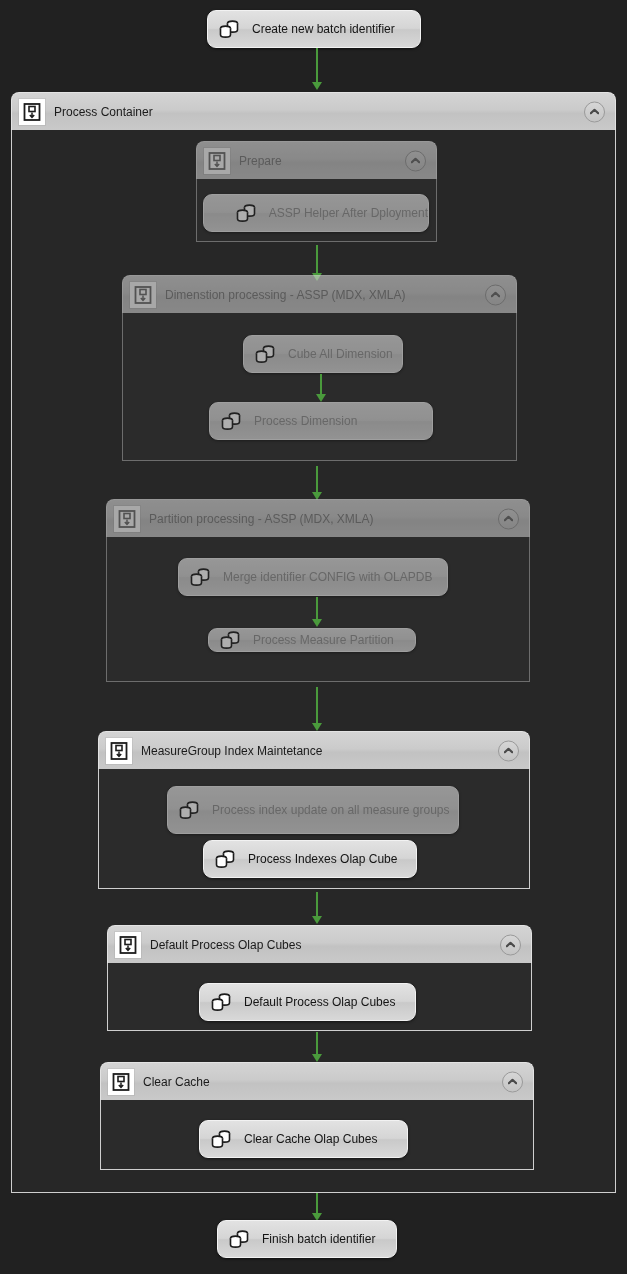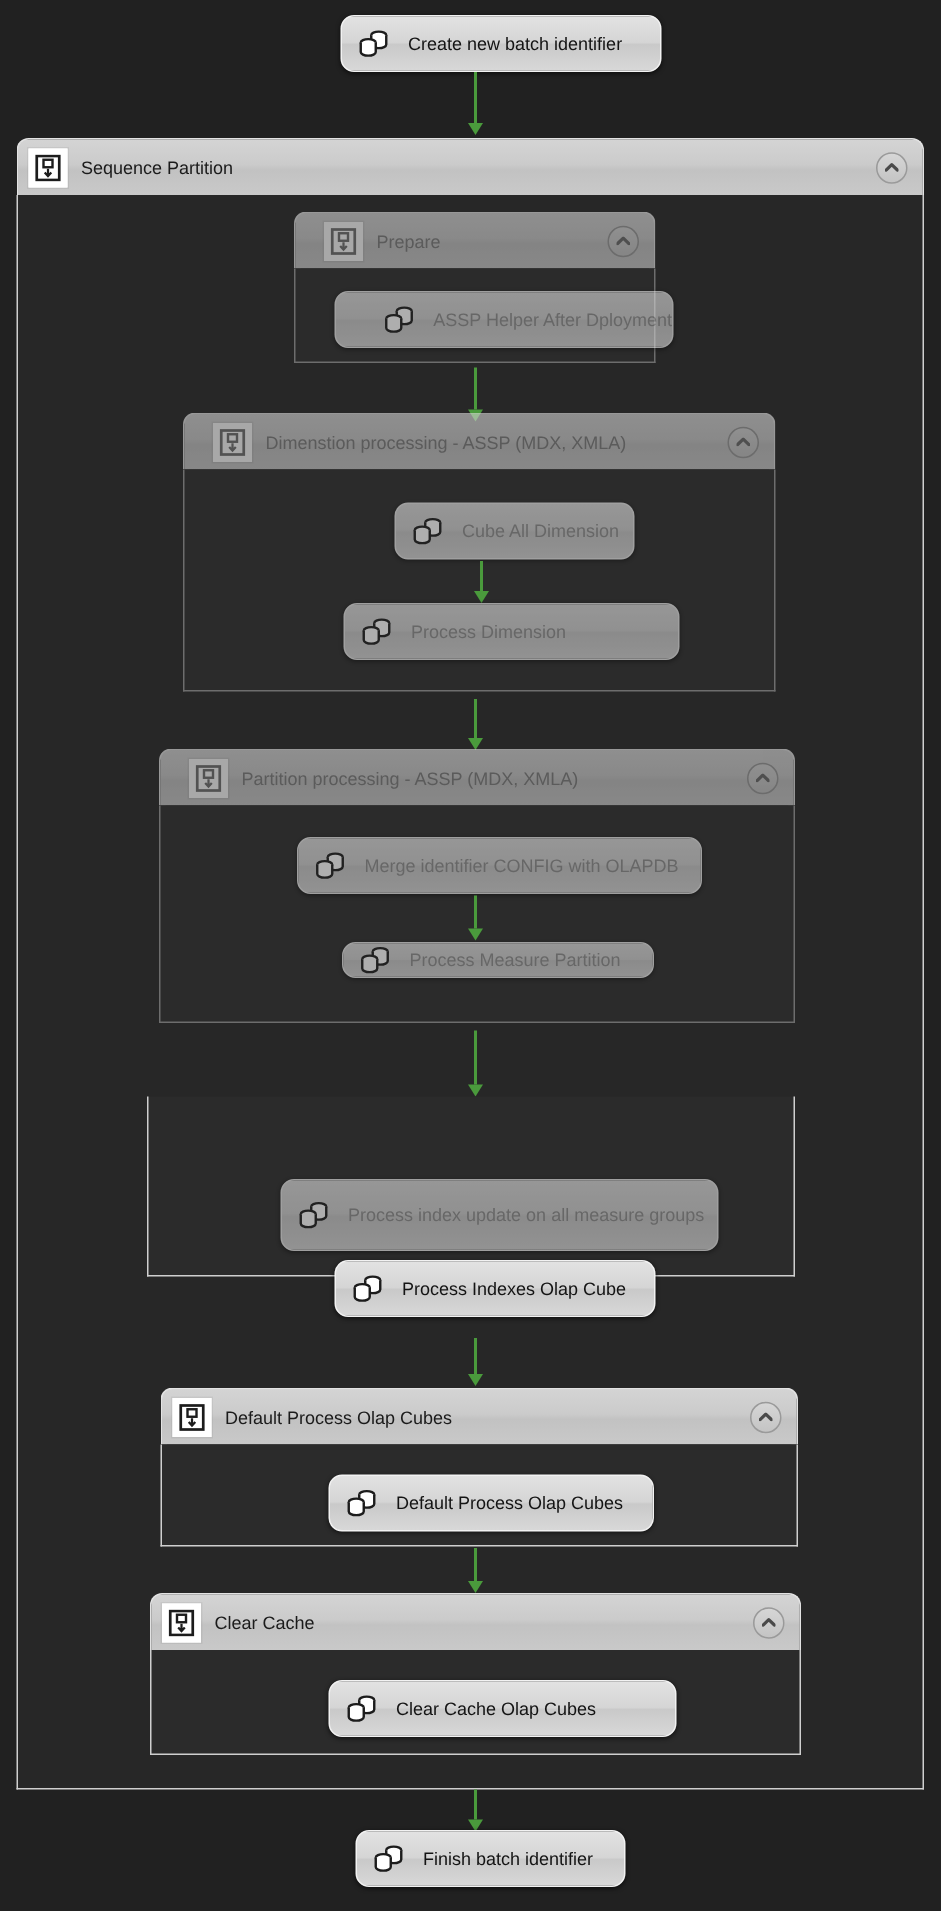--- a/index.html
+++ b/index.html
@@ -7,21 +7,21 @@
     width:627px;height:1274px;
     background:#212121;
     font-family:"Liberation Sans", sans-serif;
     position:relative;
     overflow:hidden;
     -webkit-font-smoothing:antialiased;
   }
   #canvas{position:absolute;inset:0;}
 
   
-  .node{position:absolute;box-sizing:border-box;margin-left:20px;}
+  .node{position:absolute;box-sizing:border-box;}
 
   
   .task{
     display:flex;align-items:center;
     border-radius:9px;
     padding-left:8px;
     box-shadow:0 1px 3px rgba(0,0,0,.55);
   }
   .task.enabled{
     background:linear-gradient(180deg,#e2e2e2 0%,#d5d5d5 48%,#c9c9c9 52%,#d8d8d8 100%);
@@ -47,21 +47,21 @@
     position:absolute;box-sizing:border-box;
   }
   .cont-header{
     position:relative;box-sizing:border-box;
     height:38px;
     border-radius:8px 8px 0 0;
     display:flex;align-items:center;
     background:linear-gradient(180deg,#d4d4d4 0%,#cbcbcb 45%,#c2c2c2 55%,#c9c9c9 100%);
     border:1px solid #e3e3e3;border-bottom:none;
   }
-  .container.disabled .cont-header{opacity:.60;padding-left:12px;}
+  .container.disabled .cont-header{opacity:.60;}
   .cont-title{
     font-size:12px;margin-left:9px;white-space:nowrap;color:#1b1b1b;
   }
   .container.disabled .cont-title{color:#7e7e7e;}
   .cont-icon{
     width:26px;height:26px;flex:0 0 26px;margin-left:7px;
     background:#fff;border:2px solid #fff;box-sizing:border-box;
     display:flex;align-items:center;justify-content:center;
     box-shadow:0 0 0 1px rgba(0,0,0,.05);
   }
@@ -119,21 +119,21 @@
 
   <div class="container outer" style="left:11px;top:92px;width:605px;">
     <div class="cont-header" style="width:605px;">
       <span class="cont-icon">
         <svg width="18" height="18" viewBox="0 0 18 18">
           <rect x="1.5" y="1" width="15" height="16" fill="none" stroke="#1c1c1c" stroke-width="1.8"></rect>
           <rect x="6" y="3.5" width="6" height="5" fill="none" stroke="#1c1c1c" stroke-width="1.6"></rect>
           <path d="M9 9.5v4.2M6.8 12l2.2 2.4 2.2-2.4" fill="none" stroke="#1c1c1c" stroke-width="1.5"></path>
         </svg>
       </span>
-      <span class="cont-title">Sequence Partition</span>
+      <span class="cont-title">Process Container</span>
       <span class="chev">
         <svg width="9" height="6" viewBox="0 0 9 6">
             <path d="M0.6 5L4.5 1.2L8.4 5" fill="none" stroke="#4a4a4a" stroke-width="2.1" stroke-linecap="round" stroke-linejoin="round"></path>
           </svg>
       </span>
     </div>
     <div class="cont-body" style="width:605px;height:1063px;"></div>
   </div>
 
   <div class="container disabled" style="left:196px;top:141px;width:241px;">
@@ -282,20 +282,35 @@
     </span>
     <span class="task-label">Process Measure Partition</span>
   </div>
 
   <div class="conn" style="left:316px;top:687px;">
     <div class="line" style="height:36px;"></div>
       <div class="head" style="top:36px;"></div>
   </div>
 
   <div class="container" style="left:98px;top:731px;width:432px;">
+    <div class="cont-header" style="width:432px;">
+      <span class="cont-icon">
+        <svg width="18" height="18" viewBox="0 0 18 18">
+          <rect x="1.5" y="1" width="15" height="16" fill="none" stroke="#1c1c1c" stroke-width="1.8"></rect>
+          <rect x="6" y="3.5" width="6" height="5" fill="none" stroke="#1c1c1c" stroke-width="1.6"></rect>
+          <path d="M9 9.5v4.2M6.8 12l2.2 2.4 2.2-2.4" fill="none" stroke="#1c1c1c" stroke-width="1.5"></path>
+        </svg>
+      </span>
+      <span class="cont-title">MeasureGroup Index Maintetance</span>
+      <span class="chev">
+        <svg width="9" height="6" viewBox="0 0 9 6">
+            <path d="M0.6 5L4.5 1.2L8.4 5" fill="none" stroke="#4a4a4a" stroke-width="2.1" stroke-linecap="round" stroke-linejoin="round"></path>
+          </svg>
+      </span>
+    </div>
     <div class="cont-body" style="width:432px;height:120px;"></div>
   </div>
 
   <div class="node task disabled" style="left:167px;top:786px;width:292px;height:48px;">
     <span class="ssas-icon">
       <svg viewBox="0 0 26 26">
           <g fill="#fff" stroke="#1c1c1c" stroke-width="1.6">
         <ellipse cx="16.5" cy="7.5" rx="5" ry="2.4"></ellipse>
         <path d="M11.5 7.5v6.2c0 1.3 2.2 2.4 5 2.4s5-1.1 5-2.4V7.5"></path>
         <ellipse cx="9.5" cy="12.5" rx="5" ry="2.4"></ellipse>
@@ -375,21 +390,21 @@
       <span class="cont-title">Clear Cache</span>
       <span class="chev">
         <svg width="9" height="6" viewBox="0 0 9 6">
             <path d="M0.6 5L4.5 1.2L8.4 5" fill="none" stroke="#4a4a4a" stroke-width="2.1" stroke-linecap="round" stroke-linejoin="round"></path>
           </svg>
       </span>
     </div>
     <div class="cont-body" style="width:434px;height:70px;"></div>
   </div>
 
-  <div class="node task enabled" style="left:199px;top:1120px;width:232px;height:38px;">
+  <div class="node task enabled" style="left:199px;top:1120px;width:209px;height:38px;">
     <span class="ssas-icon">
       <svg viewBox="0 0 26 26">
           <g fill="#fff" stroke="#1c1c1c" stroke-width="1.6">
         <ellipse cx="16.5" cy="7.5" rx="5" ry="2.4"></ellipse>
         <path d="M11.5 7.5v6.2c0 1.3 2.2 2.4 5 2.4s5-1.1 5-2.4V7.5"></path>
         <ellipse cx="9.5" cy="12.5" rx="5" ry="2.4"></ellipse>
         <path d="M4.5 12.5v6.2c0 1.3 2.2 2.4 5 2.4s5-1.1 5-2.4V12.5"></path>
       </g>
         </svg>
     </span>

